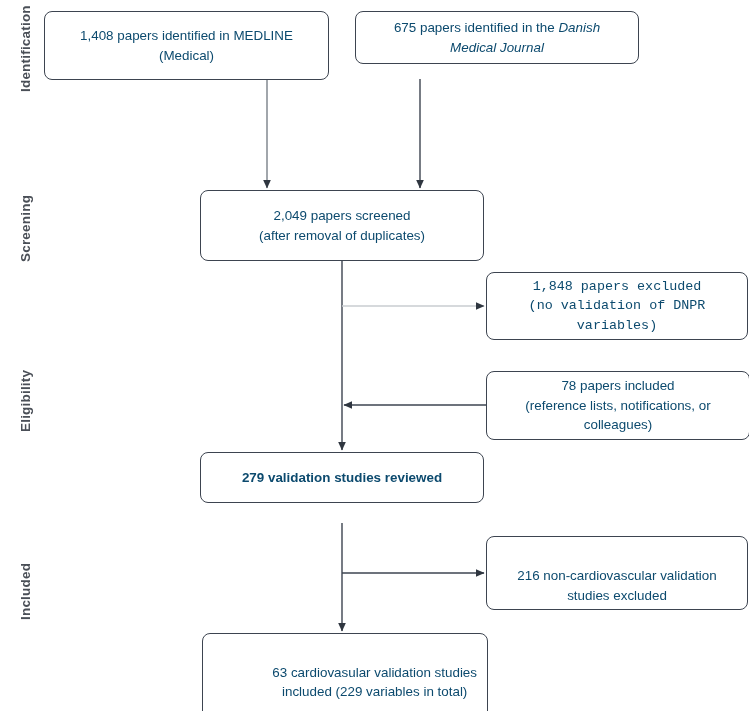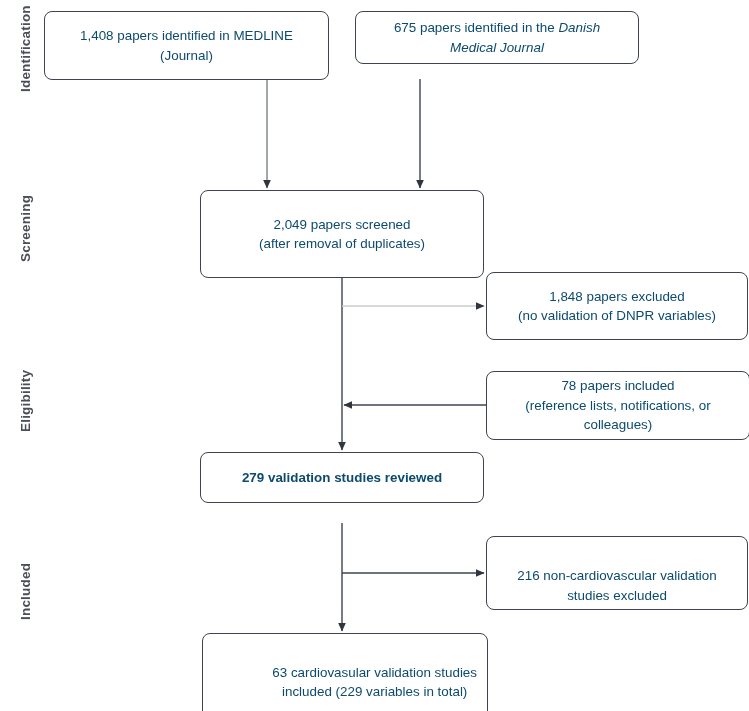--- a/index.html
+++ b/index.html
@@ -103,39 +103,39 @@
 
   <div class="stage-label" style="left:18px; top:262px;">Screening</div>
 
   <div class="stage-label" style="left:18px; top:432px;">Eligibility</div>
 
   <div class="stage-label" style="left:18px; top:620px;">Included</div>
 
   <div class="node-box" style="left:44px; top:11px; width:285px; height:69px;">
     <div class="node-text">
       <span>1,408 papers identified in MEDLINE</span><br>
-      <span>(Journal)</span>
+      <span>(Medical)</span>
     </div>
   </div>
 
   <div class="node-box" style="left:355px; top:11px; width:284px; height:53px;">
     <div class="node-text">
       <span>675 papers identified in the </span><em>Danish</em><br>
       <em>Medical Journal</em>
     </div>
   </div>
 
-  <div class="node-box" style="left:200px; top:190px; width:284px; height:88px;">
+  <div class="node-box" style="left:200px; top:190px; width:284px; height:71px;">
     <div class="node-text">
       <span>2,049 papers screened</span><br>
       <span>(after removal of duplicates)</span>
     </div>
   </div>
 
-  <div class="node-box" style="left:486px; top:272px; width:262px; height:68px;">
+  <div class="node-box" style="left:486px; top:272px; width:262px; height:68px;font-family:Liberation Mono, monospace;">
     <div class="node-text">
       <span>1,848 papers excluded</span><br>
       <span>(no validation of DNPR variables)</span>
     </div>
   </div>
 
   <div class="node-box" style="left:486px; top:371px; width:264px; height:69px;">
     <div class="node-text">
       <span>78 papers included</span><br>
       <span>(reference lists, notifications, or</span><br>

